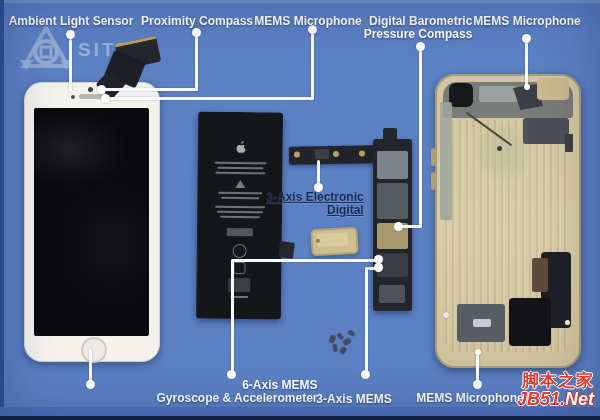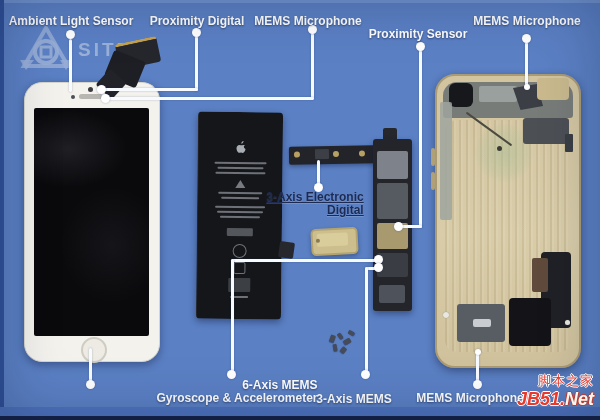--- a/index.html
+++ b/index.html
@@ -25,21 +25,21 @@
        font-weight:bold;font-size:12px;line-height:13px;text-align:right;
        white-space:nowrap;text-shadow:0 1px 2px rgba(15,25,60,.55);}
   .lbl.navy{color:#1d2b52;text-shadow:0 1px 1px rgba(255,255,255,.15);}
 
   
   .sitri{position:absolute;left:20px;top:26px;display:flex;align-items:center;opacity:.55;}
   .sitri-text{color:#cdd8ea;font-weight:bold;font-size:19px;letter-spacing:3px;margin-left:6px;margin-top:4px;}
 
   
   .jb51{position:absolute;right:6px;top:371px;text-align:right;line-height:19px;}
-  .jb51-l1{color:#e23b2e;font-weight:normal;font-size:13px;letter-spacing:1px;
+  .jb51-l1{color:#e23b2e;font-weight:bold;font-size:17px;letter-spacing:1px;
            text-shadow:-1px 0 #fff,1px 0 #fff,0 -1px #fff,0 1px #fff;}
   .jb51-l2{font-weight:bold;font-size:18px;font-style:italic;}
   .jb51-red{color:#e8392b;text-shadow:-1px 0 #fff,1px 0 #fff,0 -1px #fff,0 1px #fff;}
   .jb51-white{color:#f7f7f2;text-shadow:-1px 0 #c0392b,1px 0 #c0392b,0 -1px #c0392b,0 1px #c0392b;}
 
   
   .phone-front{position:absolute;left:24px;top:82px;width:134px;height:278px;background:#f3f2ed;
       border:1px solid #d6d4cc;border-radius:18px;box-shadow:0 3px 8px rgba(15,25,60,.4);}
   .screen{position:absolute;left:9px;top:25px;width:115px;height:228px;border-radius:2px;
       background:radial-gradient(90px 60px at 30% 18%,rgba(70,70,78,.35),transparent 65%),
@@ -247,25 +247,25 @@
     <div class="dot" style="left:86px;top:380px;"></div>
     <div class="dot" style="left:227px;top:370px;"></div>
     <div class="dot" style="left:374px;top:255px;"></div>
     <div class="dot" style="left:361px;top:370px;"></div>
     <div class="dot" style="left:374px;top:263px;"></div>
     <div class="dot" style="left:473px;top:380px;"></div>
     <div class="dot sm" style="left:475px;top:349px;"></div>
   </div>
 
   <div class="lbl" style="left:71px;top:15px;">Ambient Light Sensor</div>
-  <div class="lbl" style="left:197px;top:15px;">Proximity Digital</div>
+  <div class="lbl" style="left:197px;top:15px;">Proximity Compass</div>
   <div class="lbl" style="left:308px;top:15px;">MEMS Microphone</div>
   <div class="lbl" style="left:418px;top:15px;">
-    <br>
-    <span>Proximity Sensor</span>
+    <span>Digital Barometric</span><br>
+    <span>Pressure Compass</span>
   </div>
   <div class="lbl" style="left:527px;top:15px;">MEMS Microphone</div>
   <div class="lbl navy" style="left:315px;top:191px;text-decoration:underline;">
     <span>3-Axis Electronic</span><br>
     <span>Digital</span>
   </div>
   <div class="lbl" style="left:237px;top:379px;">
     <span>6-Axis MEMS</span><br>
     <span>Gyroscope &amp; Accelerometer</span>
   </div>

